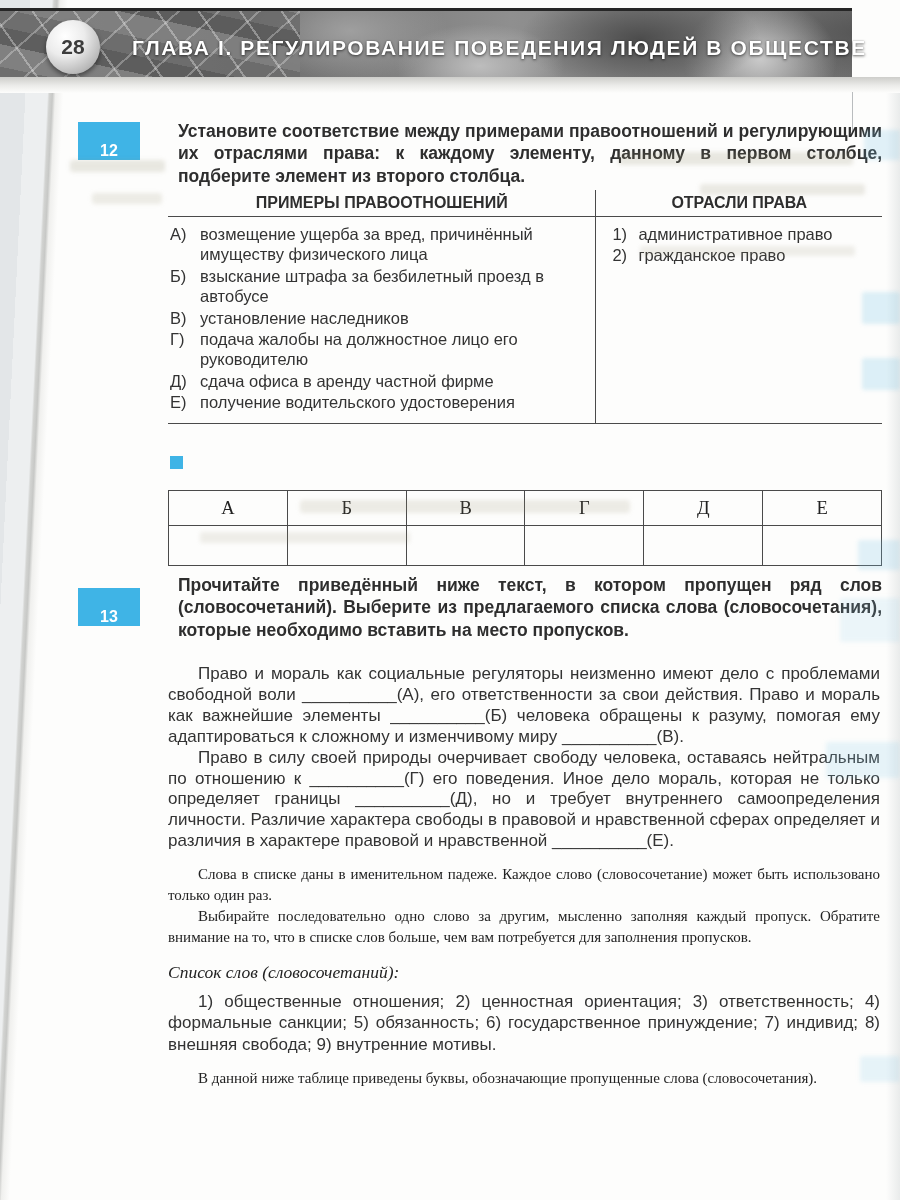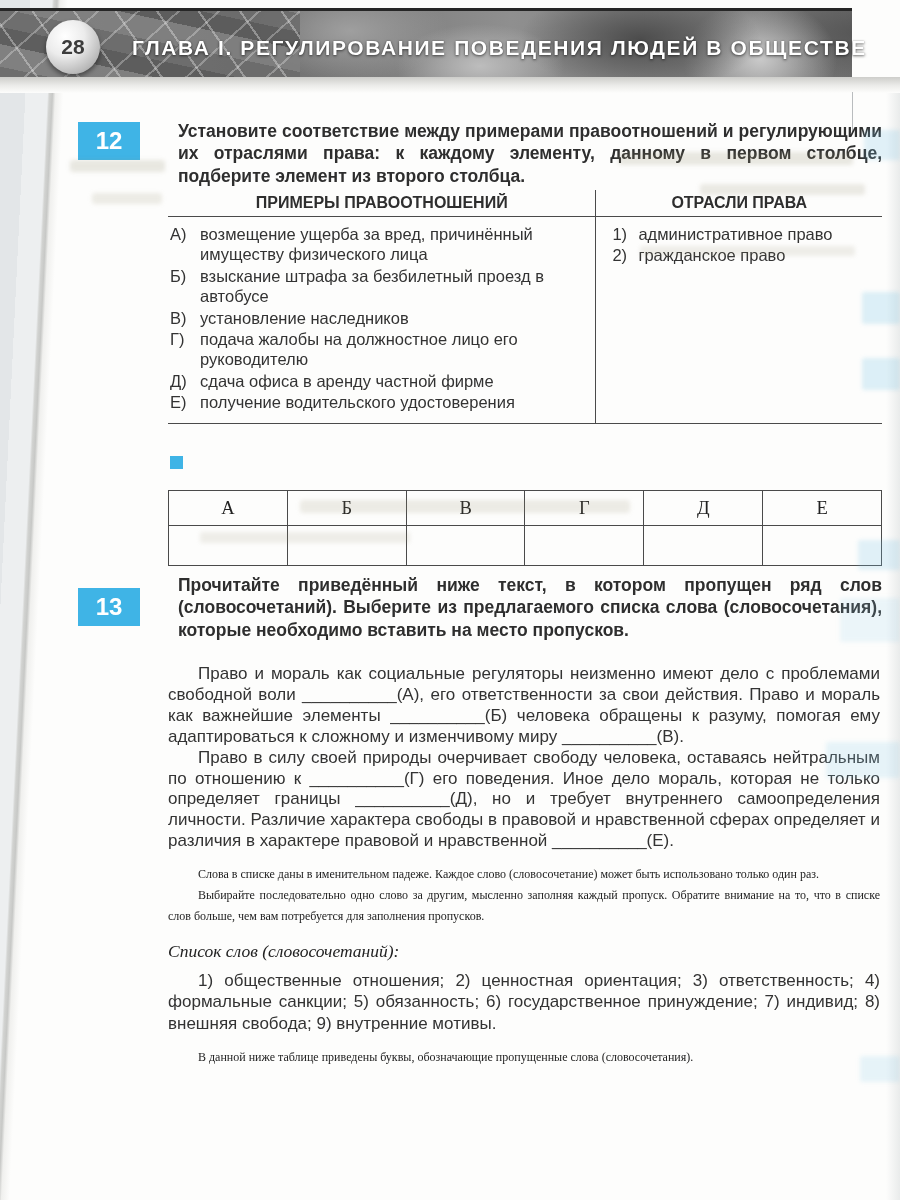--- a/index.html
+++ b/index.html
@@ -59,22 +59,22 @@
   .underpage-corner-line{
     position:absolute;left:852px;top:92px;width:1px;height:42px;background:#b9bcbe;
   }
   .page-right-curl{
     position:absolute;right:0;top:93px;width:14px;height:1107px;
     background:linear-gradient(270deg,#e9ebeb,rgba(253,253,252,0));
   }
   
   .task-badge{
     position:absolute;left:78px;width:62px;height:38px;
-    display:flex;align-items:center;justify-content:center;
-    color:#fff;font-weight:bold;font-size:24px;
+    display:flex;align-items:flex-end;justify-content:center;
+    color:#fff;font-weight:bold;font-size:16px;
   }
   
   .prompt{
     position:absolute;left:178px;width:704px;
     font-weight:bold;font-size:17.5px;line-height:22.4px;color:#2e2e2e;
     text-align:justify;margin:0;
   }
   .match-table{
     position:absolute;left:168px;top:190px;width:714px;
     border-bottom:1.4px solid #4a4a4a;
@@ -111,21 +111,21 @@
   .lower{
     position:absolute;left:168px;top:664px;width:712px;color:#222;
   }
   .lower p{margin:0;}
   .sans-par{
     font-size:17px;line-height:20.9px;text-align:justify;text-indent:30px;
     color:#333;
   }
   .serif-par{
     font-family:"Liberation Serif",serif;
-    font-size:12px;line-height:20.9px;text-align:justify;text-indent:30px;
+    font-size:15px;line-height:20.9px;text-align:justify;text-indent:30px;
   }
   .list-title{
     font-family:"Liberation Serif",serif;font-style:italic;
     font-size:17.5px;margin-top:14px !important;
   }
   .word-list{
     font-size:17px;line-height:21.6px;text-align:justify;text-indent:30px;
     color:#333;margin-top:8px !important;
   }
   .final-note{margin-top:12px !important;}

